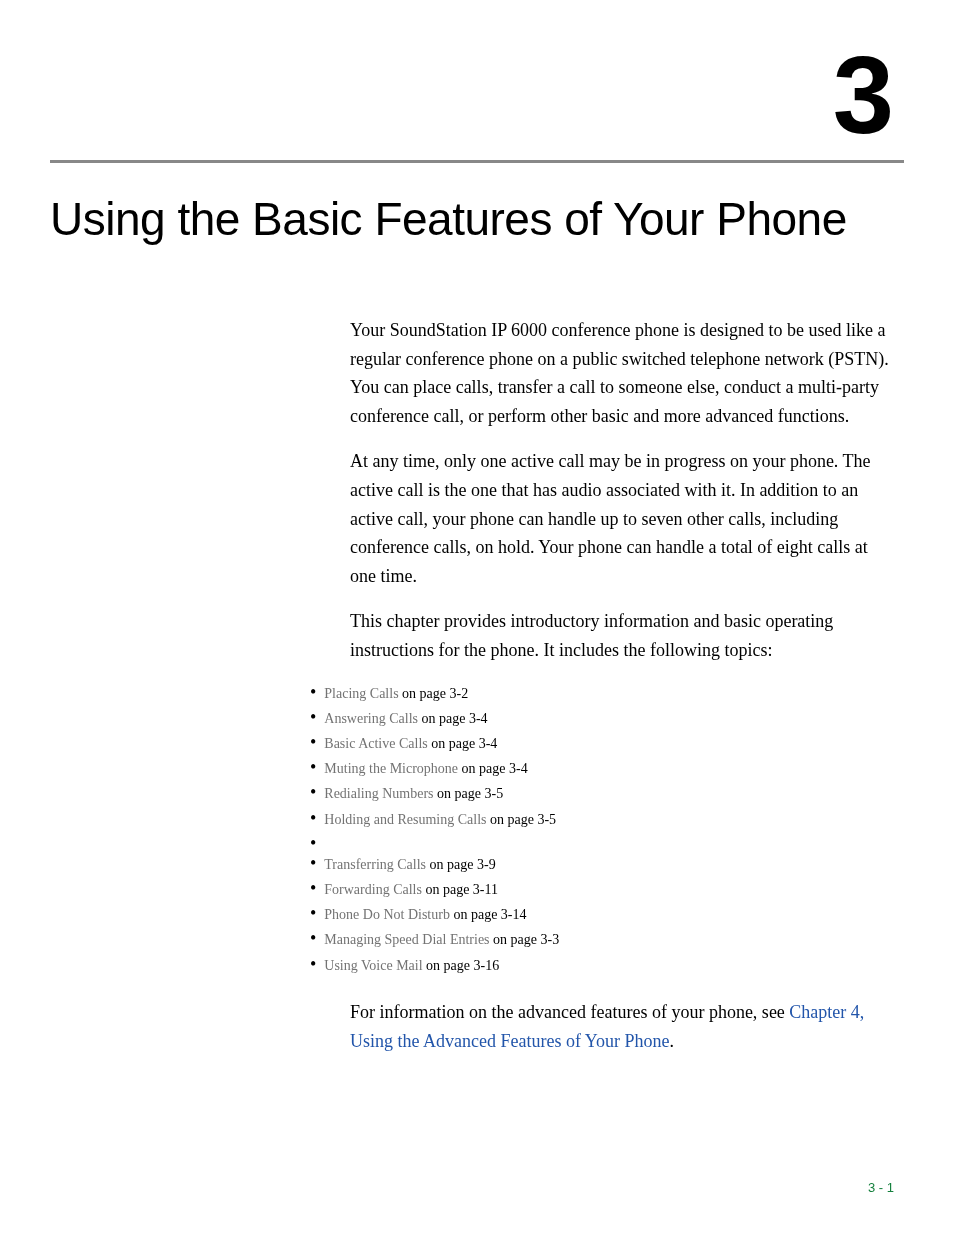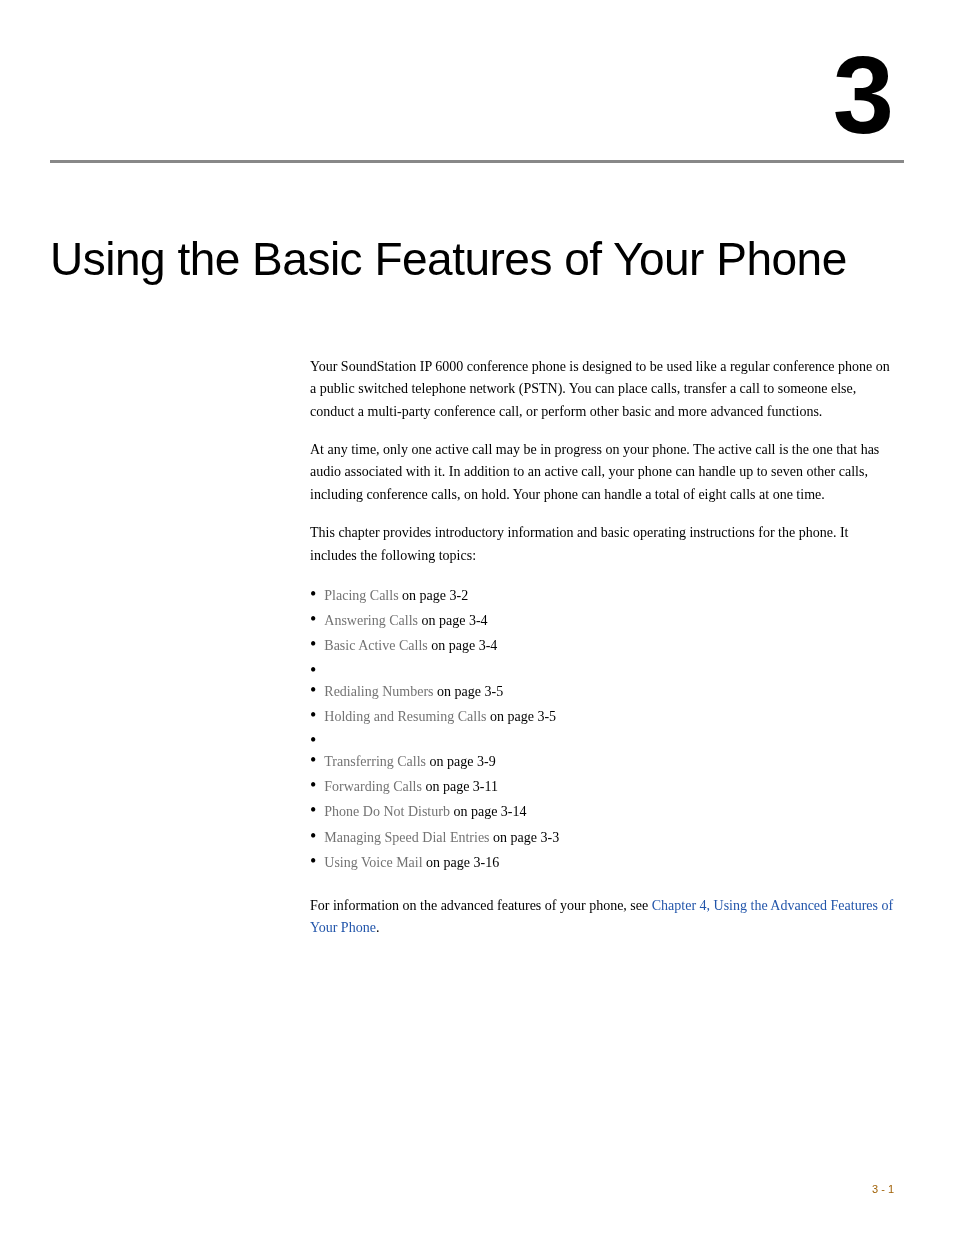--- a/index.html
+++ b/index.html
@@ -54,33 +54,33 @@
       padding: 30px 50px 10px 50px;
     }
 
     .chapter-title {
       font-size: 46px;
       font-family: Arial, Helvetica, sans-serif;
       font-weight: 400;
       color: #000000;
       line-height: 1.15;
       letter-spacing: -0.5px;
-      margin-top: 40px;
     }
 
     
     .main-content {
       padding: 60px 60px 40px 310px;
     }
 
     .paragraph {
-      font-size: 14px;
+      font-size: 18px;
       line-height: 1.6;
       margin-bottom: 16px;
       color: #000000;
+      margin-left: 40px;
     }
 
     
     .topic-list {
       list-style: none;
       margin: 10px 0 20px 0;
       padding: 0;
     }
 
     .topic-list li {
@@ -101,22 +101,22 @@
 
     .link-text {
       color: #737373;
       text-decoration: none;
     }
 
     .page-footer {
       position: absolute;
       bottom: 40px;
       right: 60px;
-      font-size: 11px;
-      color: #a16207;
+      font-size: 13px;
+      color: #15803d;
       font-family: Arial, Helvetica, sans-serif;
     }
 
     .inline-link {
       color: #2255aa;
       text-decoration: none;
     }
   </style>
 </head>
 <body>
@@ -155,20 +155,23 @@
         </span>
       </li>
       <li>
         <span class="bullet-dot">•</span>
         <span>
           <a class="link-text" href="#">Basic Active Calls</a><span> on page 3-4</span>
         </span>
       </li>
       <li>
         <span class="bullet-dot">•</span>
+        <span>
+          <a class="link-text" href="#">Muting the Microphone</a><span> on page 3-4</span>
+        </span>
       </li>
       <li>
         <span class="bullet-dot">•</span>
         <span>
           <a class="link-text" href="#">Redialing Numbers</a><span> on page 3-5</span>
         </span>
       </li>
       <li>
         <span class="bullet-dot">•</span>
         <span>

